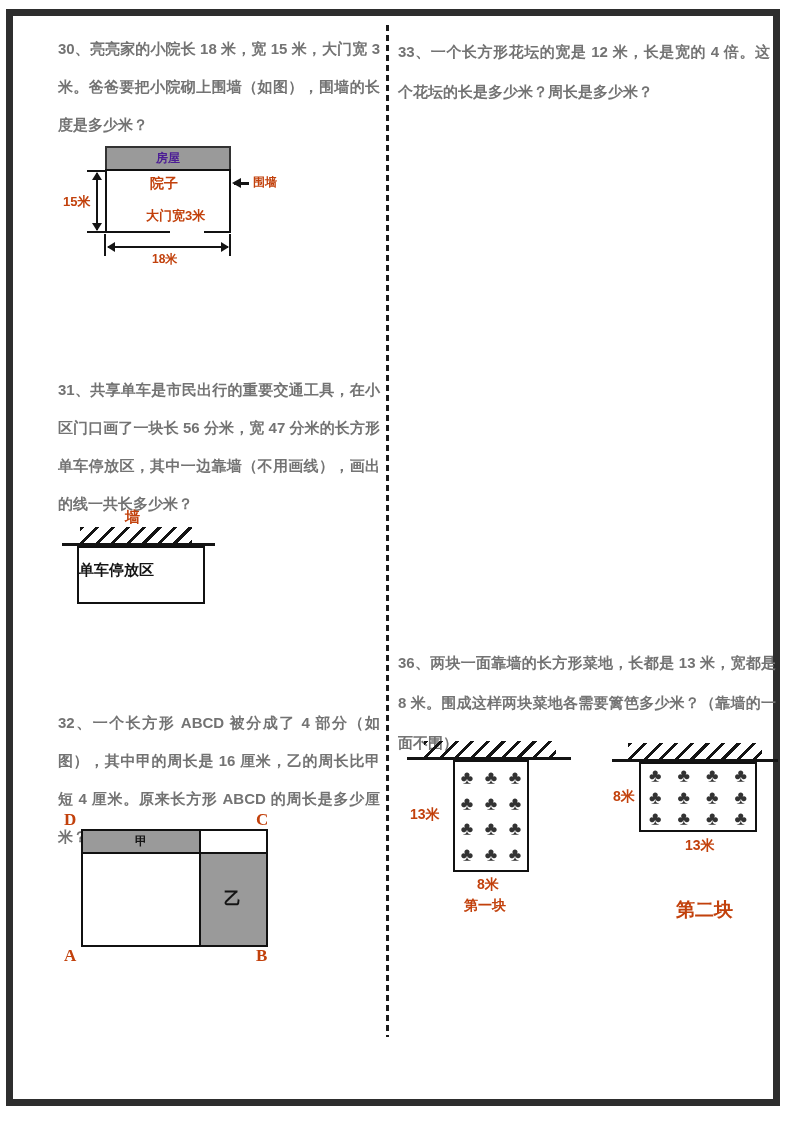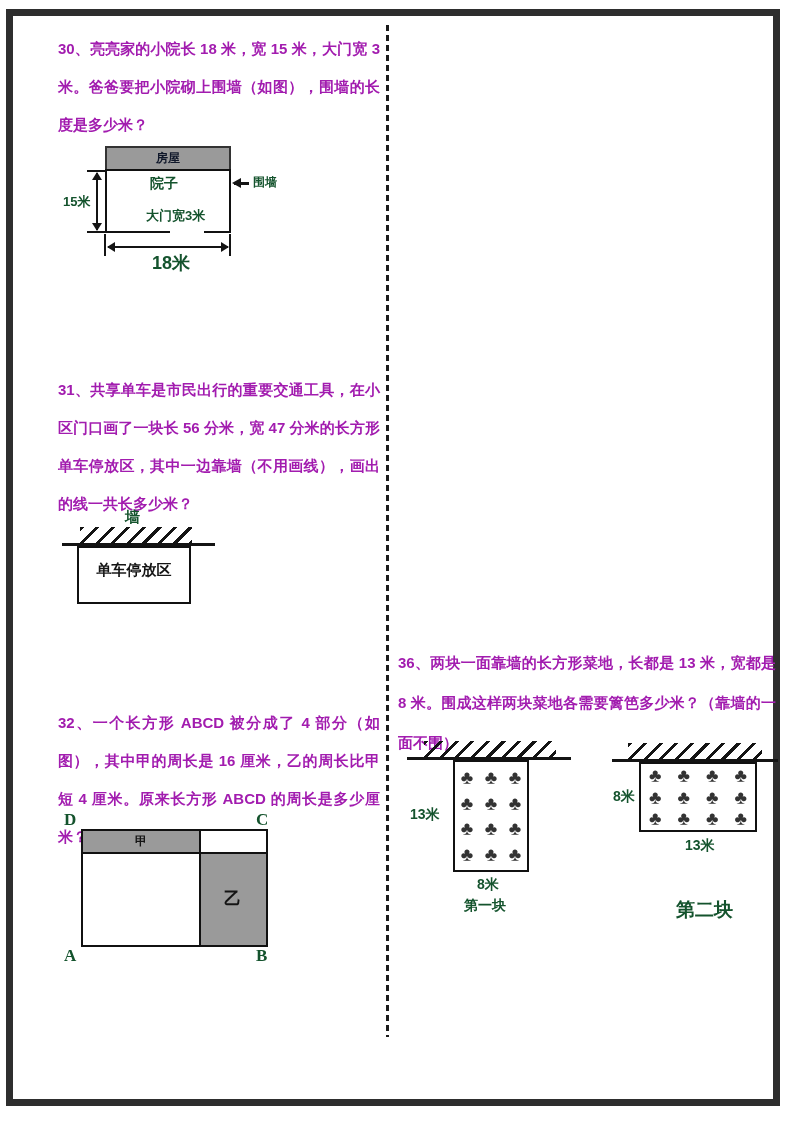--- a/index.html
+++ b/index.html
@@ -2,24 +2,24 @@
 <html><head>
 <meta charset="utf-8">
 <style>
   html,body{margin:0;padding:0;background:#fff;}
   #sheet{position:relative;width:793px;height:1122px;background:#ffffff;overflow:hidden;
          font-family:"Liberation Sans","DejaVu Sans",sans-serif;color:#141414;}
   .frame{position:absolute;left:6px;top:9px;width:774px;height:1097px;
          border:7px solid #2e2e2e;box-sizing:border-box;}
   .divider{position:absolute;left:386px;top:25px;width:3px;height:1012px;
          background:repeating-linear-gradient(to bottom,#1a1a1a 0 6px,transparent 6px 10px);}
-  .prob{position:absolute;font-weight:bold;font-size:15px;text-align:justify;color:#a21caf;}
+  .prob{position:absolute;font-weight:bold;font-size:15px;text-align:justify;color:#737373;}
   .lh38{line-height:38px;}
   .lh40{line-height:40px;}
-  .lbl{position:absolute;font-weight:bold;color:#14532d;white-space:nowrap;}
+  .lbl{position:absolute;font-weight:bold;color:#c2410c;white-space:nowrap;}
   .rect{position:absolute;border:2.5px solid #111;box-sizing:border-box;background:#fff;}
   .hline{position:absolute;background:#141414;}
   .vline{position:absolute;background:#141414;}
   .hatch{position:absolute;background:repeating-linear-gradient(135deg,#141414 0 3px,transparent 3px 11px);}
   
   .dh{position:absolute;height:2px;background:#141414;}
   .dh::before{content:"";position:absolute;left:-1px;top:-4px;border-top:5px solid transparent;border-bottom:5px solid transparent;border-right:8px solid #141414;}
   .dh::after{content:"";position:absolute;right:-1px;top:-4px;border-top:5px solid transparent;border-bottom:5px solid transparent;border-left:8px solid #141414;}
   .dv{position:absolute;width:2px;background:#141414;}
   .dv::before{content:"";position:absolute;top:-1px;left:-4px;border-left:5px solid transparent;border-right:5px solid transparent;border-bottom:8px solid #141414;}
@@ -34,65 +34,66 @@
 </head>
 <body>
 
 <div id="sheet">
   <div class="frame"></div>
   <div class="divider"></div>
 
   <div class="prob lh38" style="left:58px;top:30px;width:322px">30、亮亮家的小院长 18 米，宽 15 米，大门宽 3 米。爸爸要把小院砌上围墙（如图），围墙的长度是多少米？</div>
 
   <div>
-    <div style="position:absolute;left:105px;top:146px;width:126px;height:28px;background:#9a9a9a;border:2px solid #333;box-sizing:border-box;text-align:center;font-size:12px;font-weight:bold;line-height:21px;color:#0f172a">房屋</div>
+    <div style="position:absolute;left:105px;top:146px;width:126px;height:28px;background:#9a9a9a;border:2px solid #333;box-sizing:border-box;text-align:center;font-size:12px;font-weight:bold;line-height:21px;color:#4c1d95">房屋</div>
     <div class="rect" style="left:105px;top:169px;width:126px;height:64px;border-width:2px"></div>
     <div class="lbl" style="left:150px;top:175px;font-size:14px">院子</div>
 
     <div style="position:absolute;left:170px;top:229px;width:34px;height:6px;background:#fff"></div>
     <div class="lbl" style="left:146px;top:207px;font-size:13px">大门宽3米</div>
 
     <div class="hline" style="left:87px;top:170px;width:19px;height:2px"></div>
     <div class="hline" style="left:87px;top:231px;width:19px;height:2px"></div>
     <div class="dv" style="left:96px;top:173px;height:57px"></div>
     <div class="lbl" style="left:63px;top:193px;font-size:13px">15米</div>
 
     <div class="vline" style="left:104px;top:234px;width:2px;height:22px"></div>
     <div class="vline" style="left:229px;top:234px;width:2px;height:22px"></div>
     <div class="dh" style="left:108px;top:246px;width:120px"></div>
-    <div class="lbl" style="left:152px;top:251px;font-size:18px">18米</div>
+    <div class="lbl" style="left:152px;top:251px;font-size:12px">18米</div>
 
     <div class="arrow-left" style="left:234px;top:182px;width:15px"></div>
     <div class="lbl" style="left:253px;top:174px;font-size:12px">围墙</div>
   </div>
 
   <div class="prob lh38" style="left:58px;top:371px;width:322px">31、共享单车是市民出行的重要交通工具，在小区门口画了一块长 56 分米，宽 47 分米的长方形单车停放区，其中一边靠墙（不用画线），画出的线一共长多少米？</div>
 
   <div>
     <div class="lbl" style="left:125px;top:508px;font-size:15px">墙</div>
     <div class="hatch" style="left:80px;top:527px;width:112px;height:16px"></div>
     <div class="hline" style="left:62px;top:543px;width:153px;height:3px"></div>
-    <div class="rect" style="left:77px;top:546px;width:114px;height:58px;text-align:center;font-size:15px;font-weight:bold;padding-top:13px">单车停放区</div>
+    <div class="rect" style="left:77px;top:546px;width:128px;height:58px;text-align:left;font-size:15px;font-weight:bold;padding-top:13px">单车停放区</div>
   </div>
 
   <div class="prob lh38" style="left:58px;top:704px;width:322px">32、一个长方形 ABCD 被分成了 4 部分（如图），其中甲的周长是 16 厘米，乙的周长比甲短 4 厘米。原来长方形 ABCD 的周长是多少厘米？</div>
 
   <div>
     <div class="lbl corner" style="left:64px;top:810px">D</div>
     <div class="lbl corner" style="left:256px;top:810px">C</div>
     <div class="lbl corner" style="left:64px;top:946px">A</div>
     <div class="lbl corner" style="left:256px;top:946px">B</div>
     <div class="rect" style="left:81px;top:829px;width:187px;height:118px">
       <div style="position:absolute;left:0;top:0;width:116px;height:21px;background:#9a9a9a;text-align:center;font-size:12px;font-weight:bold;line-height:21px">甲</div>
       <div style="position:absolute;left:116px;top:21px;right:0;bottom:0;background:#9a9a9a;display:flex;align-items:center;justify-content:center;font-size:17px;font-weight:bold">乙</div>
       <div style="position:absolute;left:0;top:21px;width:100%;height:2px;background:#111"></div>
       <div style="position:absolute;left:116px;top:0;width:2px;height:100%;background:#111"></div>
     </div>
   </div>
 
+  <div class="prob lh40" style="left:398px;top:32px;width:372px">33、一个长方形花坛的宽是 12 米，长是宽的 4 倍。这个花坛的长是多少米？周长是多少米？</div>
   <div class="prob lh40" style="left:398px;top:643px;width:378px">36、两块一面靠墙的长方形菜地，长都是 13 米，宽都是 8 米。围成这样两块菜地各需要篱笆多少米？（靠墙的一面不围）</div>
 
   <div>
     <div class="hatch" style="left:424px;top:741px;width:132px;height:16px"></div>
     <div class="hline" style="left:407px;top:757px;width:164px;height:3px"></div>
     <div class="rect" style="left:453px;top:760px;width:76px;height:112px">
       <div class="plant-grid" style="grid-template-columns: repeat(3, 1fr);">
           <span class="plant">♣</span>
           <span class="plant">♣</span>
           <span class="plant">♣</span>

